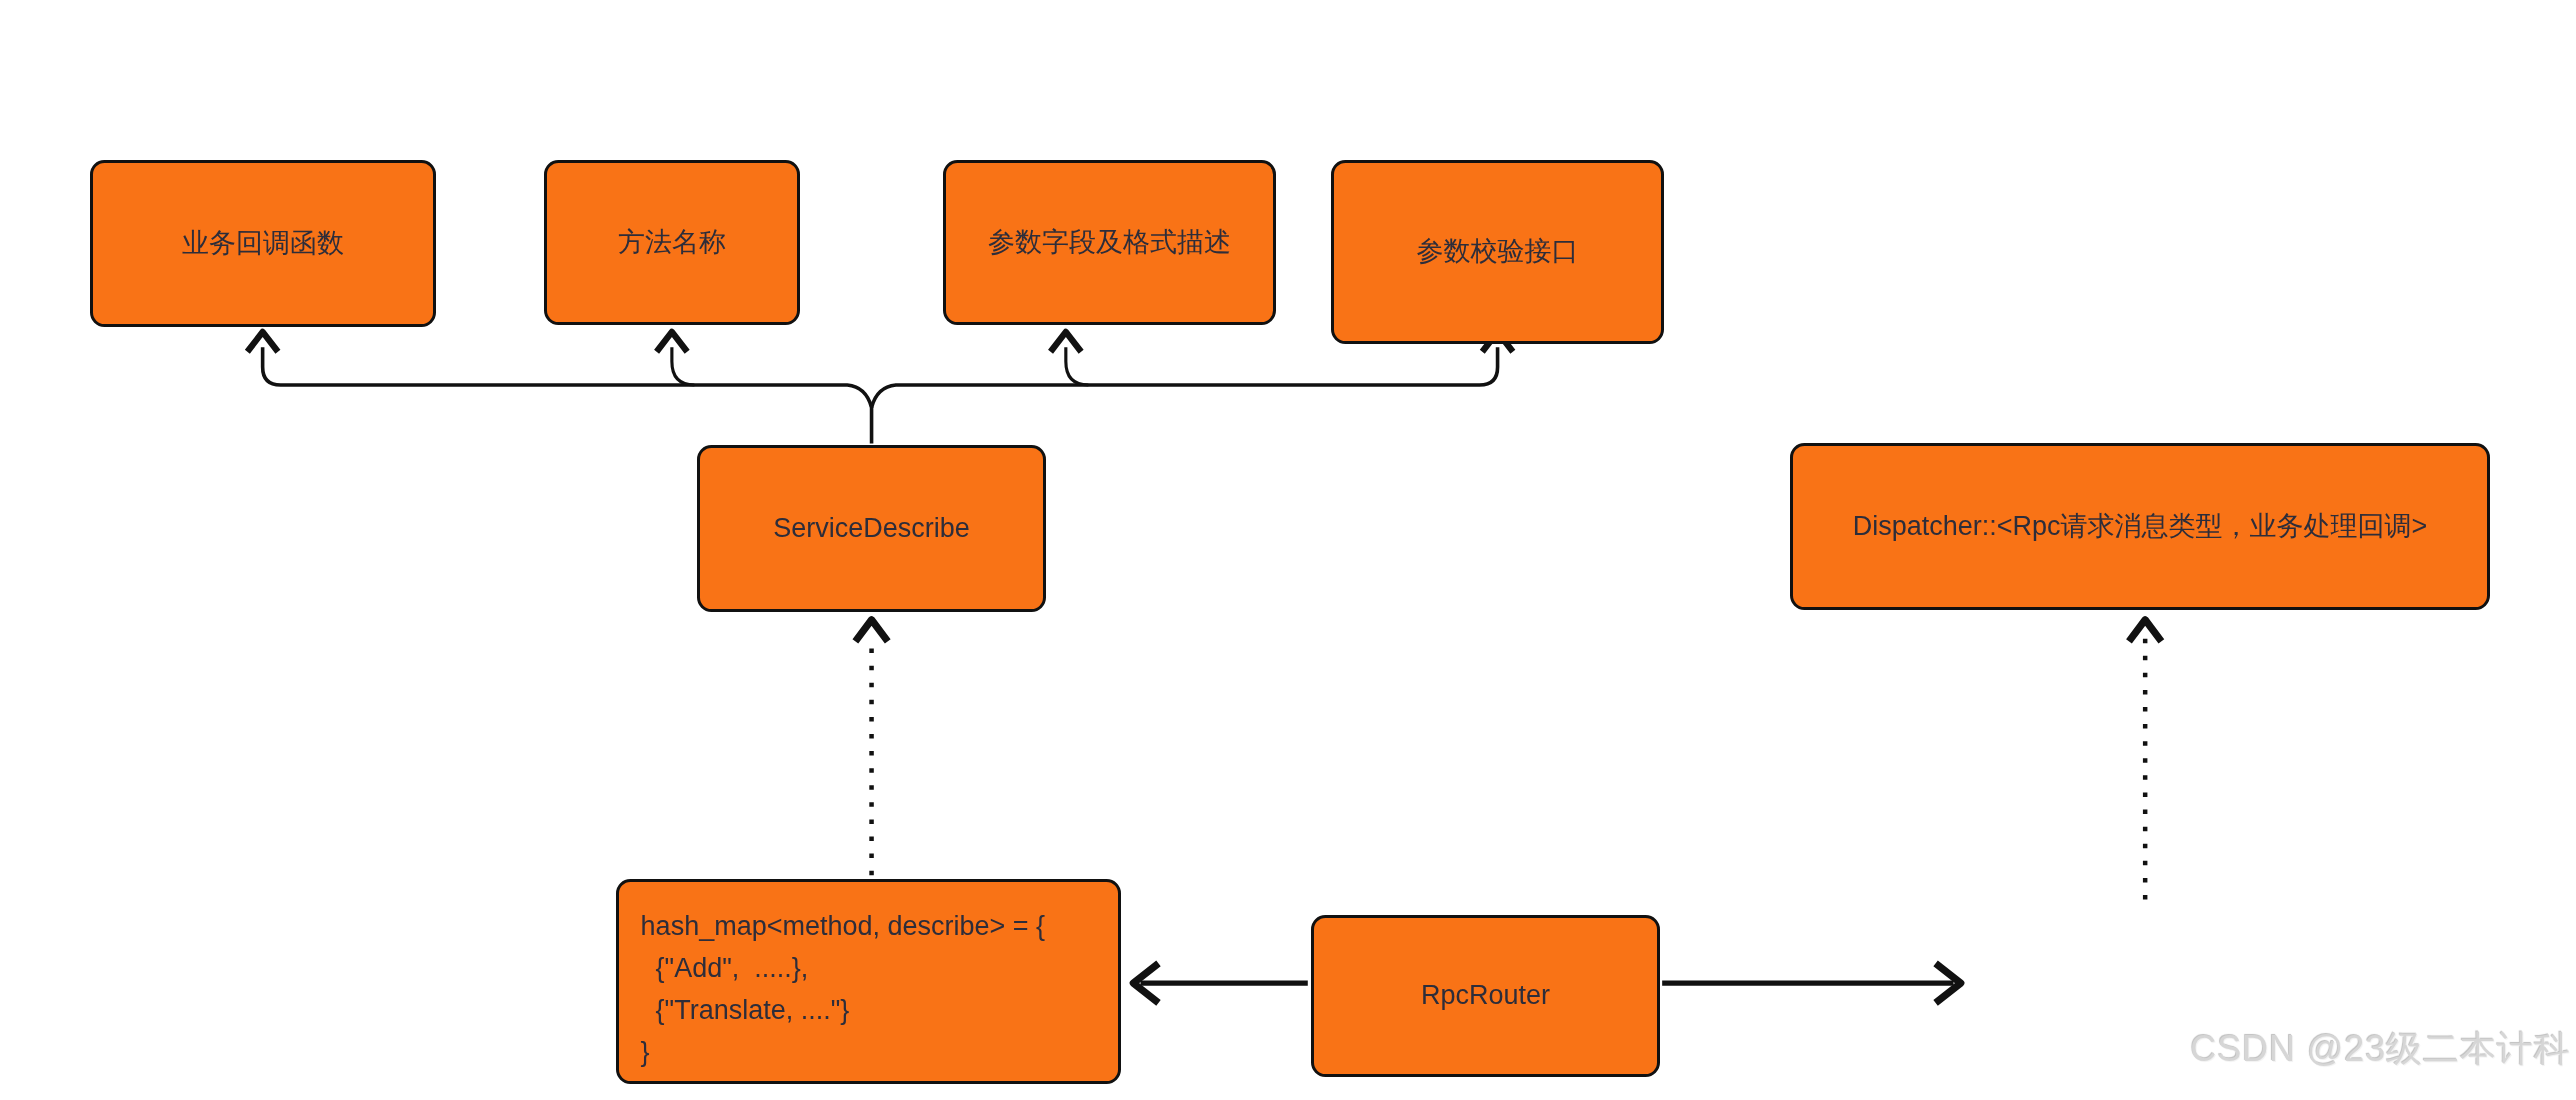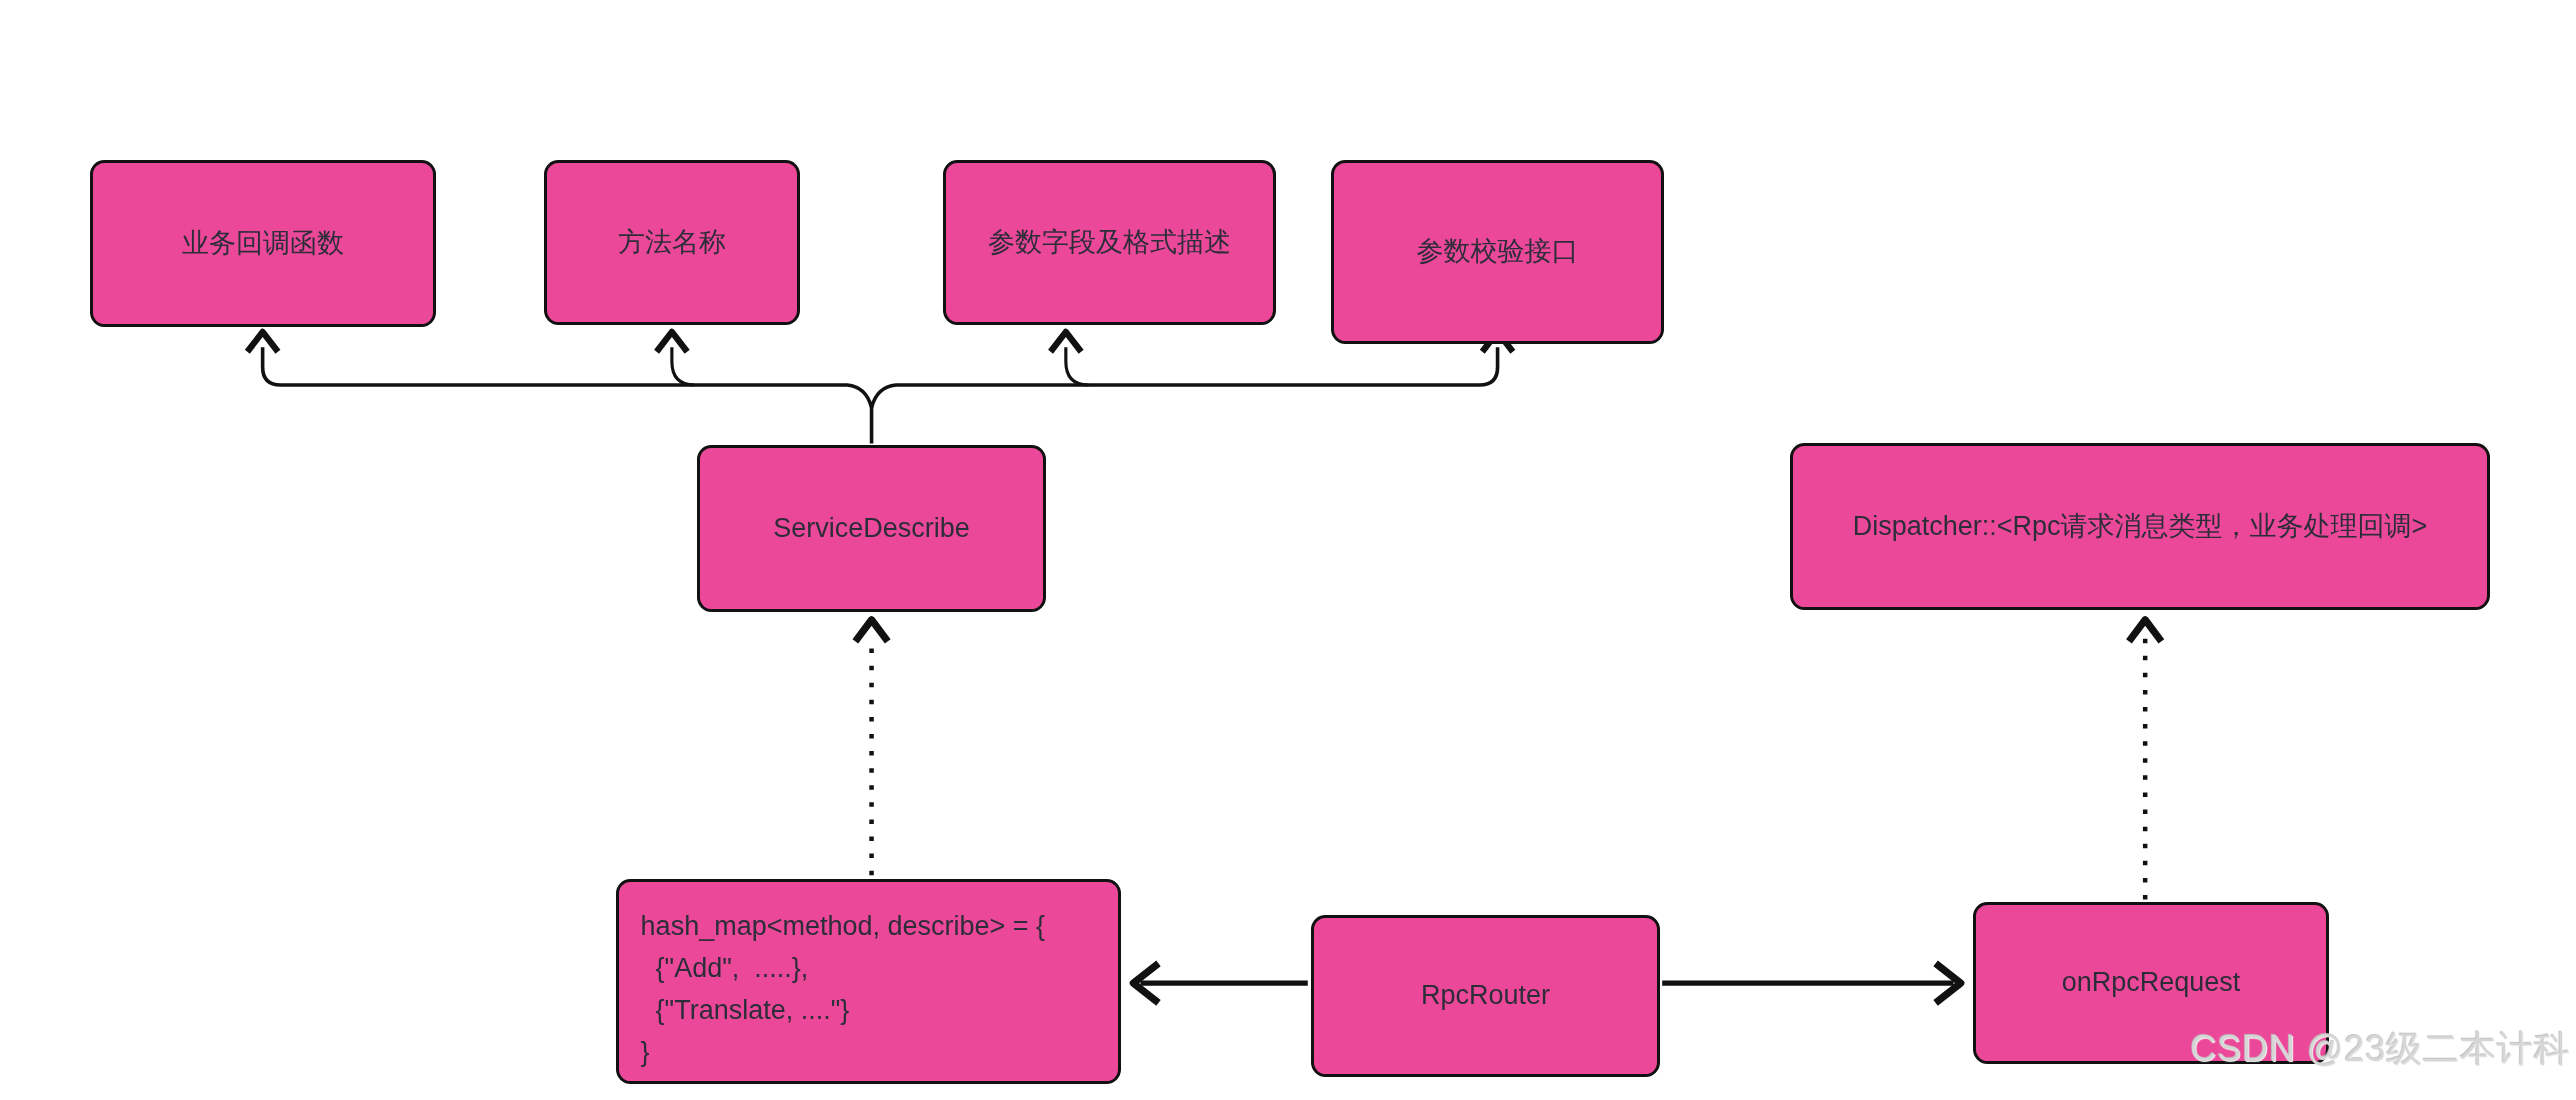--- a/index.html
+++ b/index.html
@@ -21,21 +21,21 @@
   }
   svg.connectors {
     position: absolute;
     left: 0;
     top: 0;
     z-index: 1;
   }
   .node {
     position: absolute;
     box-sizing: border-box;
-    background: #ec4899;
+    background: #f97316;
     border: 3.6px solid #111111;
     border-radius: 14.4px;
     color: #2d2d3a;
     font-size: 27px;
     display: flex;
     align-items: center;
     justify-content: center;
     text-align: center;
     z-index: 2;
     line-height: 1.25;
@@ -139,20 +139,17 @@
 
   <div class="node code n-hashmap">
     <div class="code-line">hash_map&lt;method, describe&gt; = {</div>
     <div class="code-line">  {"Add",  .....},</div>
     <div class="code-line">  {"Translate, ...."}</div>
     <div class="code-line">}</div>
   </div>
   <div class="node n-router">
     <span>RpcRouter</span>
   </div>
-  <div class="node n-onrpc">
-    <span>onRpcRequest</span>
-  </div>
 
   <div class="watermark">CSDN @23级二本计科</div>
 
 </div>
 
 
 </body></html>

